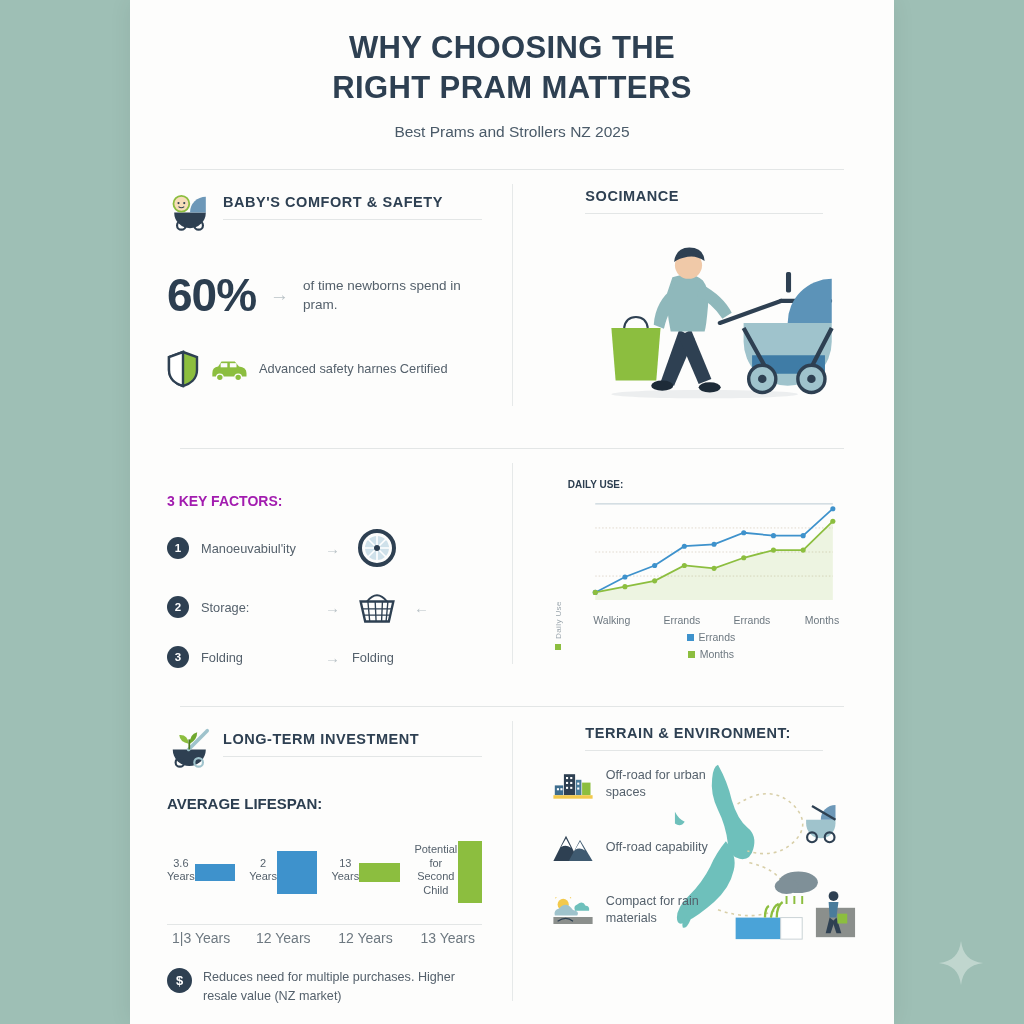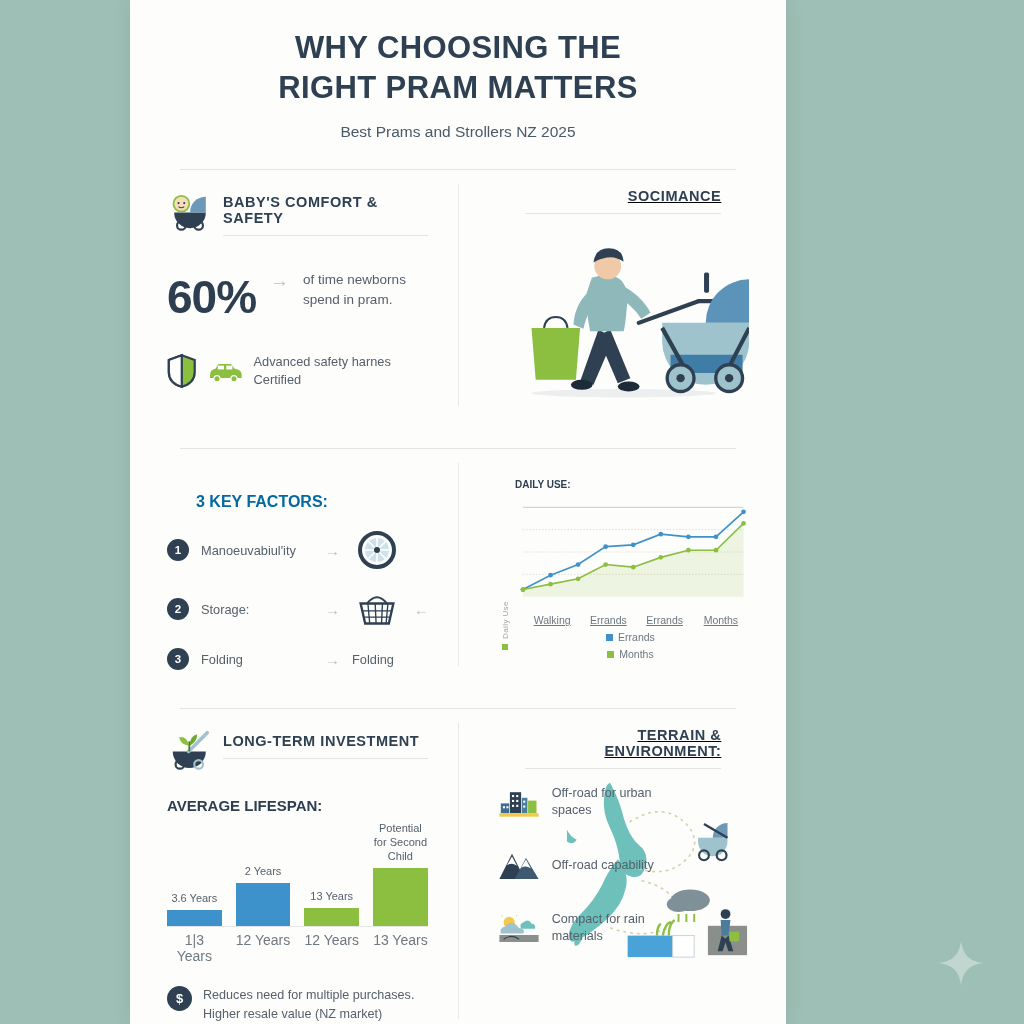--- a/index.html
+++ b/index.html
@@ -11,21 +11,21 @@
   }
   #root { position: relative; width: 1024px; height: 1024px; }
 
   .sparkle {
     position: absolute; right: 40px; bottom: 38px;
     width: 46px; height: 46px; opacity: .55;
   }
 
   .card {
     position: absolute; left: 130px; top: 0;
-    width: 656px; height: 1024px;
+    width: 764px; height: 1024px;
     background: #fdfdfc;
     box-shadow: 0 0 22px rgba(0,0,0,.07);
   }
 
   
   .head { padding: 28px 40px 0; text-align: center; }
   .title {
     font-size: 31px; font-weight: 700; letter-spacing: .4px;
     color: #2e4052; line-height: 1.28; text-transform: uppercase;
   }
@@ -48,35 +48,35 @@
   .sec-head { display: flex; align-items: flex-start; gap: 10px; }
   .sec-icon { width: 46px; height: 46px; flex: 0 0 46px; }
   .sec-title-wrap { flex: 1; padding-top: 6px; }
   .sec-title {
     font-size: 14.5px; font-weight: 700; color: #2e4052;
     letter-spacing: .55px; text-transform: uppercase;
   }
   .sec-rule { margin-top: 9px; height: 1px; background: #e3e6e6; }
 
   .sec-head.centered { flex-direction: column; align-items: center; }
-  .sec-head.centered .sec-title-wrap { width: 78%; padding-top: 0; text-align: right; text-decoration: underline; }
-
-  
-  .stat-row { display: flex; gap: 14px; margin-top: 34px; }
+  .sec-head.centered .sec-title-wrap { width: 78%; padding-top: 0; text-align: left; }
+
+  
+  .stat-row { display: flex; align-items: center; gap: 14px; margin-top: 34px; }
   .stat-num {
     font-size: 46px; font-weight: 700; color: #2c3e50; letter-spacing: -1px;
   }
   .arrow { color: #b9c2c6; font-size: 19px; }
   .stat-text { font-size: 13.5px; color: #54606b; line-height: 1.45; }
 
   .badge-row { display: flex; align-items: center; gap: 10px; margin-top: 28px; }
   .badge-text { font-size: 12.8px; color: #54606b; line-height: 1.42; }
 
   
-  .kf-title { font-size: 16px; font-weight: 700; color: #0369a1; margin-top: 26px; margin-left: 29px; }
+  .kf-title { font-size: 14px; font-weight: 700; color: #a21caf; margin-top: 26px; }
   .kf-item { display: flex; align-items: center; gap: 12px; margin-top: 19px; }
   .kf-num {
     width: 22px; height: 22px; border-radius: 50%; background: #2e4052;
     color: #fff; font-size: 11.5px; font-weight: 700;
     display: flex; align-items: center; justify-content: center; flex: 0 0 22px;
   }
   .kf-label { font-size: 12.8px; color: #55616c; width: 112px; }
   .kf-arrow { color: #b9c2c6; font-size: 15px; }
   .kf-vis { width: 50px; display: flex; justify-content: center; }
   .kf-vis-text { font-size: 12.8px; color: #55616c; }
@@ -85,29 +85,29 @@
   .chart-title { font-size: 10px; font-weight: 700; color: #2c3e50; margin: 12px 0 0 16px; }
   .chart-box { display: flex; margin-top: 8px; }
   .y-lab {
     writing-mode: vertical-rl; transform: rotate(180deg);
     font-size: 8px; color: #9aa5ac; letter-spacing: .4px;
     display: flex; align-items: center; gap: 5px; padding: 10px 2px;
   }
   .y-swatch { width: 6px; height: 6px; background: #8cbe3f; }
   .plot { flex: 1; }
   .x-labels { display: flex; margin-top: 4px; padding-left: 12px; }
-  .x-labels span { flex: 1; text-align: center; font-size: 10.5px; color: #6d7880; text-decoration: underline; }
+  .x-labels span { flex: 1; text-align: center; font-size: 10.5px; color: #6d7880; }
   .legend { display: flex; justify-content: center; gap: 8px; margin-top: 5px; }
   .legend-item { display: flex; align-items: center; gap: 5px; font-size: 10.5px; color: #6d7880; }
   .lg-sw { width: 7px; height: 7px; }
 
   
   .bar-title { font-size: 15px; font-weight: 700; color: #2c3e50; margin-top: 24px; }
   .bars { display: flex; align-items: flex-end; gap: 14px; margin-top: 8px; height: 104px; }
-  .bar-cell { flex: 1; display: flex; flex-direction: column; justify-content: flex-end; align-items: center; height: 100%; }
+  .bar-cell { flex: 1; display: flex; flex-direction: row; justify-content: flex-end; align-items: center; height: 100%; }
   .bar-top-lab { font-size: 11px; color: #55616c; margin-bottom: 4px; text-align: center; line-height: 1.25; }
   .bar { width: 100%; }
   .bar-axis { height: 1px; background: #e3e6e6; margin-top: 0; }
   .bar-xlabs { display: flex; gap: 14px; margin-top: 5px; }
   .bar-xlabs span { flex: 1; text-align: center; font-size: 14px; color: #6d7880; }
 
   .money-row { display: flex; align-items: flex-start; gap: 11px; margin-top: 22px; }
   .money-circ {
     width: 25px; height: 25px; border-radius: 50%; background: #2e4052;
     color: #fff; font-size: 13px; font-weight: 700; flex: 0 0 25px;

